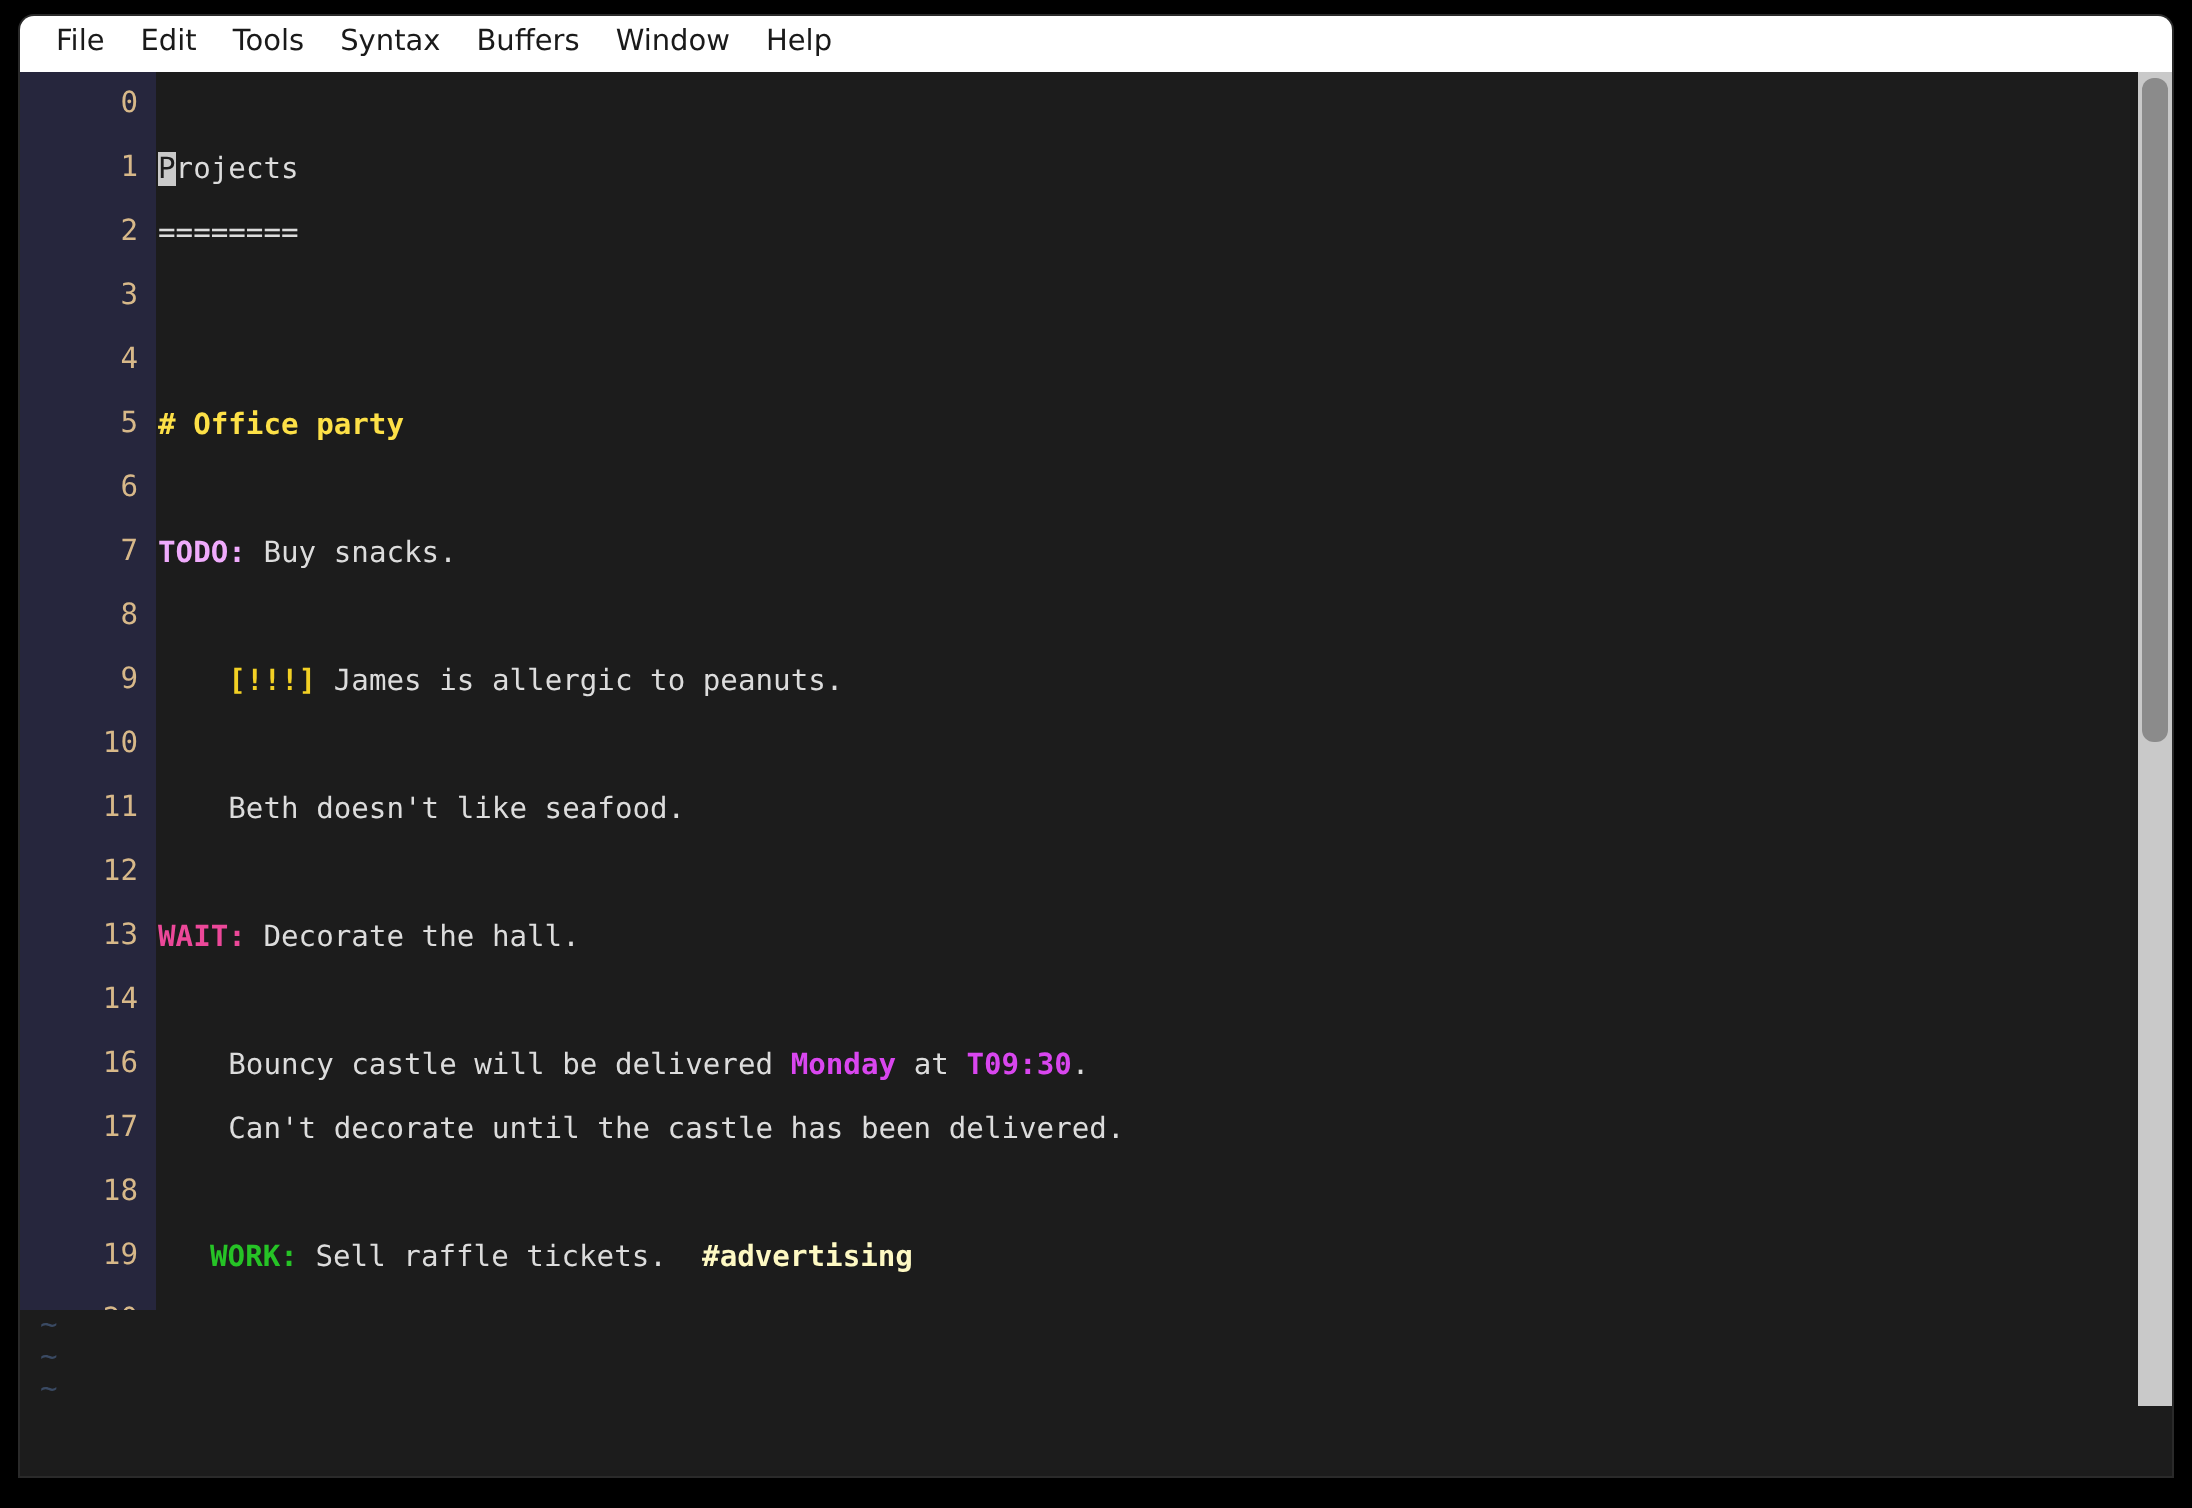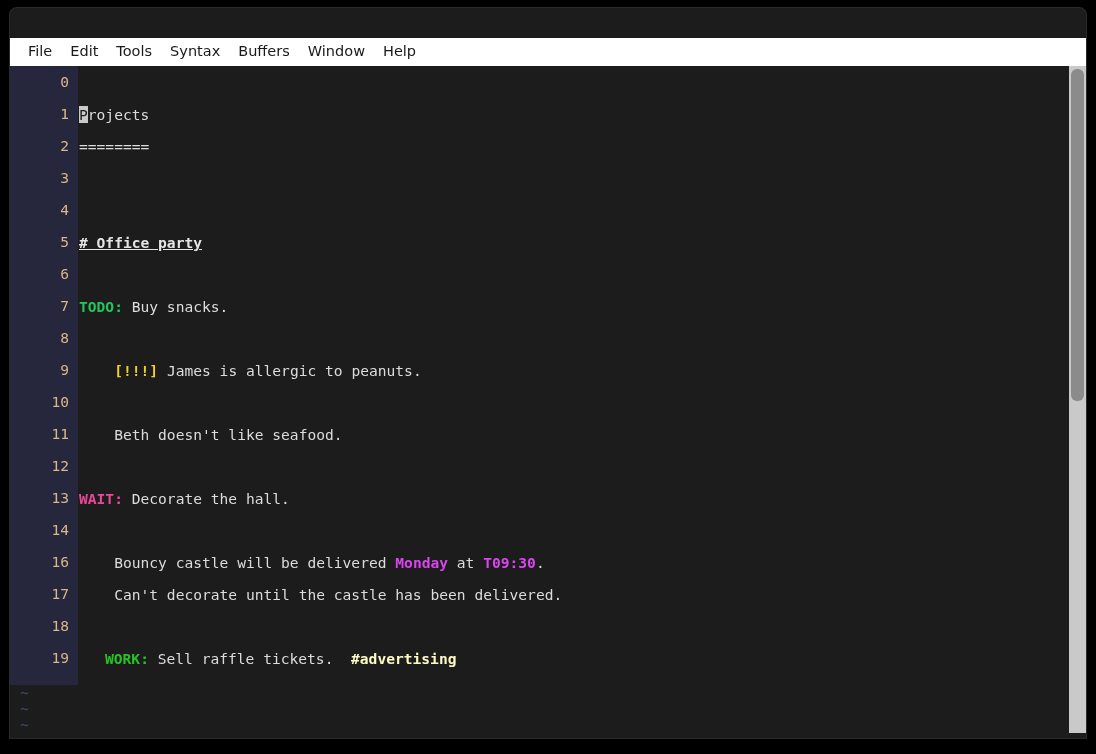--- a/index.html
+++ b/index.html
@@ -61,21 +61,20 @@
   }
 
   
   .menubar {
     height: 27px;
     background: #ffffff;
     border-bottom: 1px solid #ffffff;
     display: flex;
     align-items: center;
     padding-left: 9px;
-    margin-top: 30px;
   }
   .menu-item {
     font-family: "DejaVu Sans", sans-serif;
     font-size: 14.5px;
     color: #1a1a1a;
     padding: 2px 9px 3px 9px;
     cursor: default;
     white-space: nowrap;
   }
 
@@ -119,27 +118,27 @@
   .code {
     flex: 1 1 auto;
     padding-left: 1px;
     color: #dcdcdc;
     line-height: 32px;
     white-space: pre;
     margin-top: 33px;
   }
 
   
-  .kw-todo   { color: #22c55e; font-weight: bold; }
+  .kw-todo   { color: #f0abfc; font-weight: bold; }
   .kw-wait   { color: #ec4899; font-weight: bold; }
   .kw-work   { color: #26c326; font-weight: bold; padding-left: 26px; }
   .prio      { color: #f2d024; font-weight: bold; }
   .tag       { color: #fef9c3; font-weight: bold; }
   .datev     { color: #d946ef; font-weight: bold; }
-  .heading   { color: #e5e5e5; font-weight: bold; text-decoration: underline; }
+  .heading   { color: #fde047; font-weight: bold; }
   .cursor    { background: #c9c9c9; color: #1c1c1c; }
 
   
   .tilde-row {
     height: 16px;
     font-family: "DejaVu Sans Mono", monospace;
     font-size: 14.6px;
     line-height: 16px;
     color: #3a4a63;
     padding-left: 10px;

